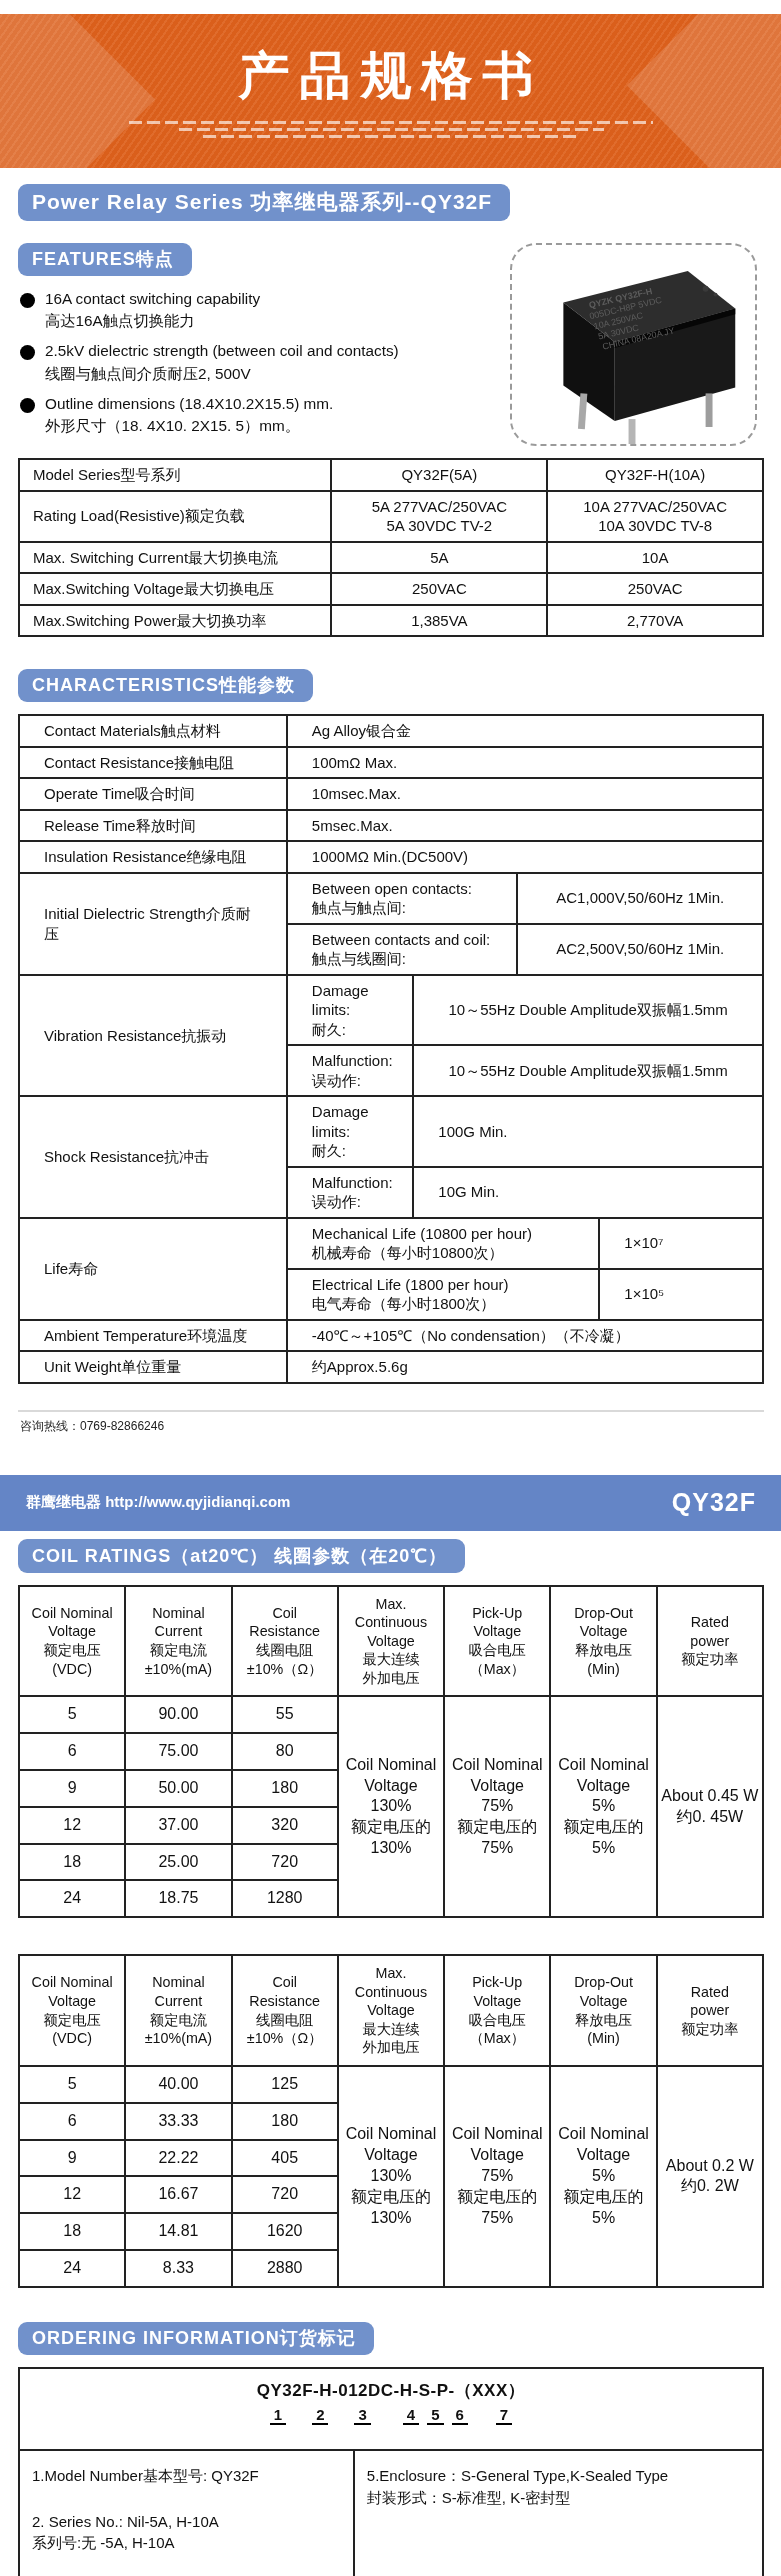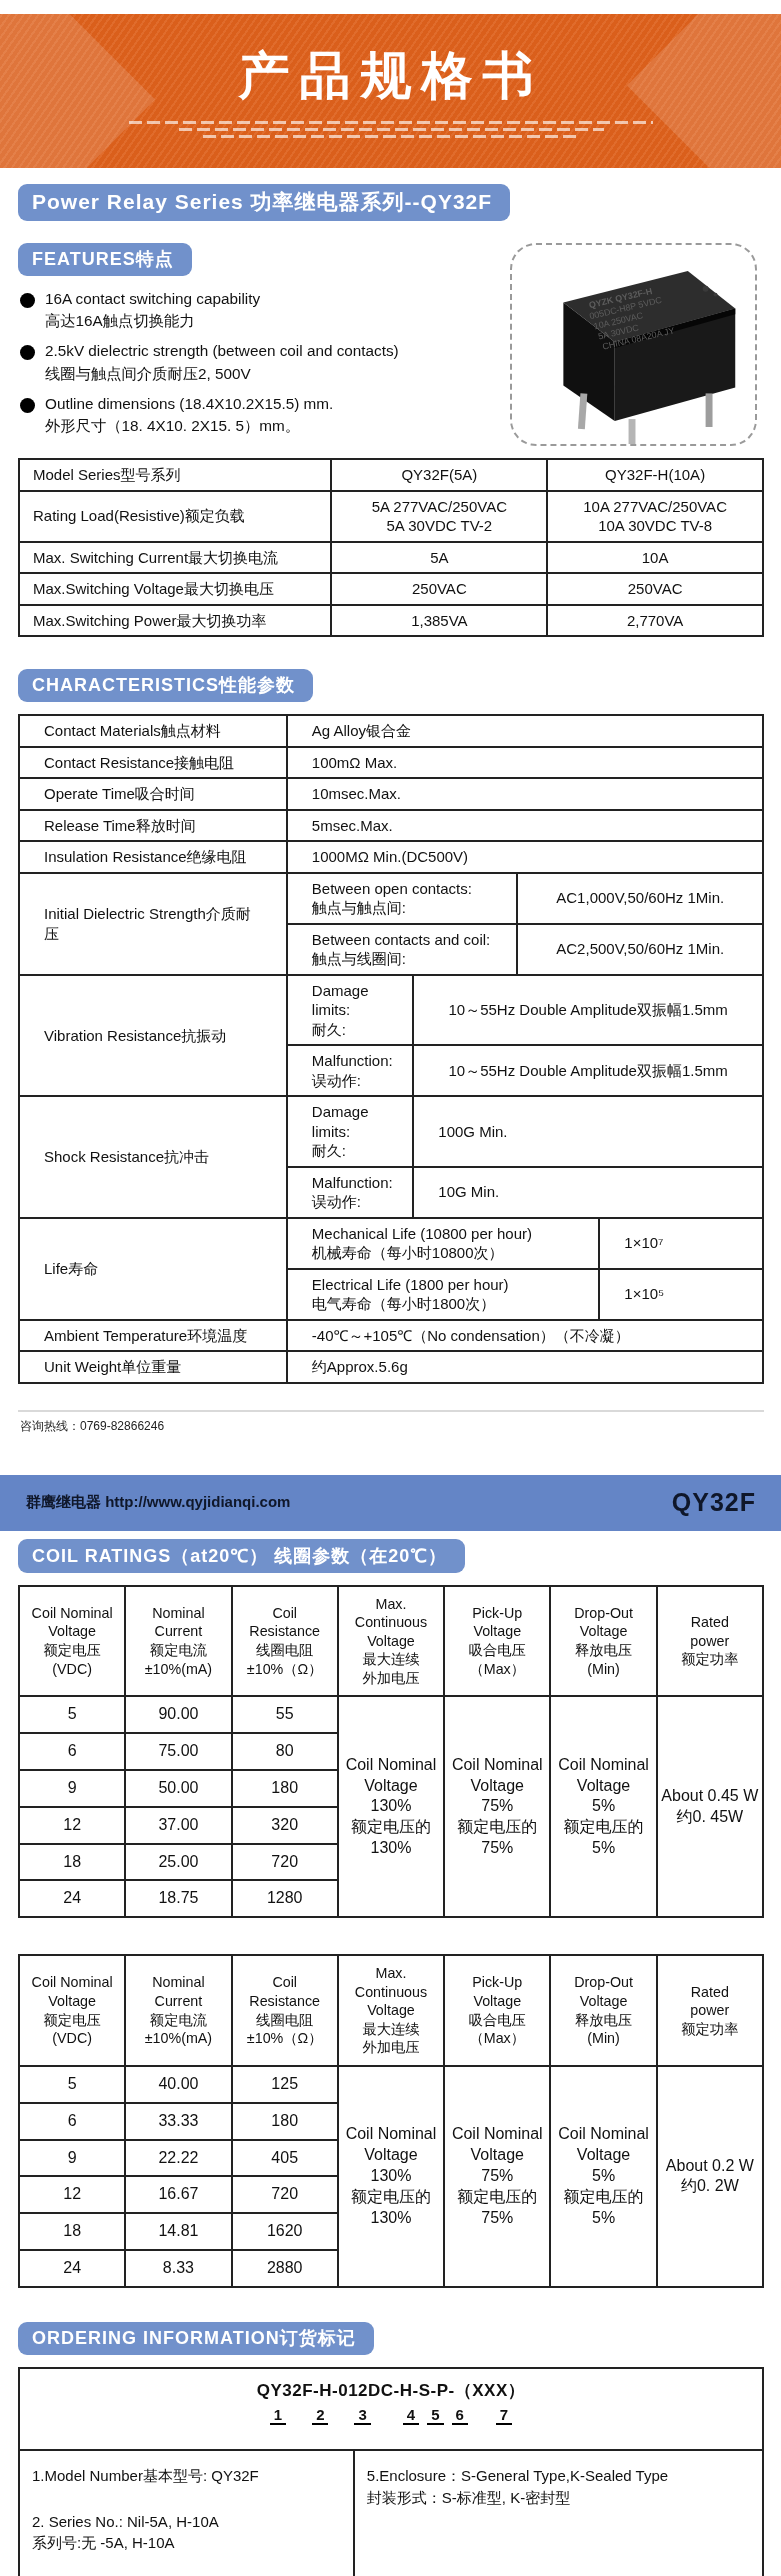--- a/index.html
+++ b/index.html
@@ -47,21 +47,21 @@
   .pre { white-space:pre-line; }
   .mt-table { margin-top:12px; }
 
   .char-table td { padding:5px 24px; }
   .char-cond { text-align:left; padding-left:10px; }
 
   .hotline { font-size:12px; color:#222; padding:6px 0 0 2px; }
   .divider { height:2px; background:#d9d9d9; margin-top:26px; }
 
   
-  .bluebar { margin-top:40px; height:56px; background:#6485c6; color:#0f172a;
+  .bluebar { margin-top:40px; height:56px; background:#6485c6; color:#ffffff;
     display:flex; align-items:center; justify-content:space-between; padding:0 26px; }
   .bluebar .brand { font-size:15px; font-weight:bold; }
   .bluebar .model { font-size:25px; font-weight:bold; letter-spacing:1px; }
 
   
   .coil-table th { font-size:14.3px; padding:8px 2px; }
   .coil-table td { font-size:16px; padding:7px 2px; }
 
   
   .ord-head { text-align:center; padding:10px 0 24px; border:2px solid #222; border-bottom:2px solid #222; }

